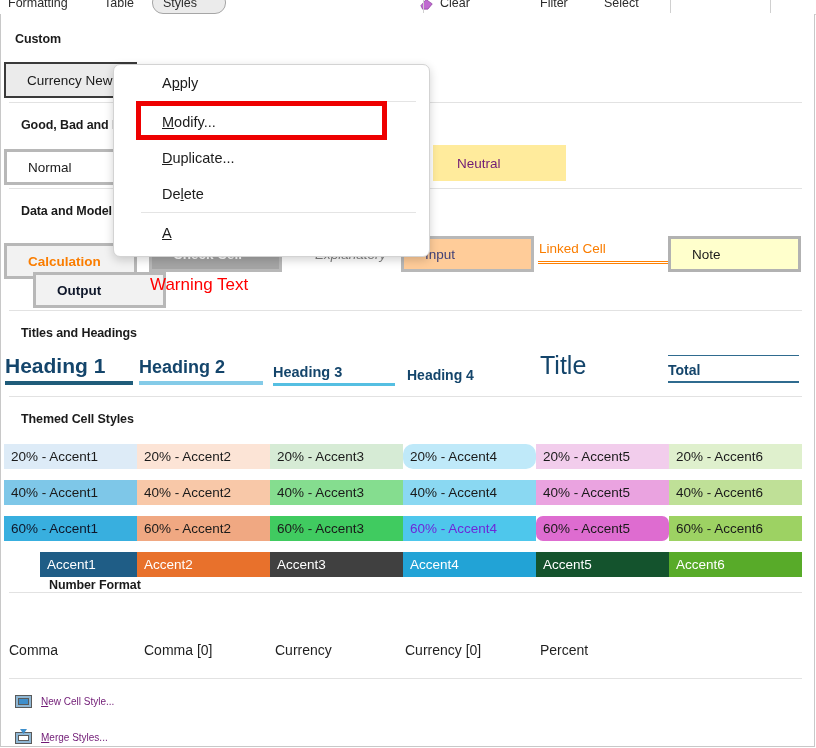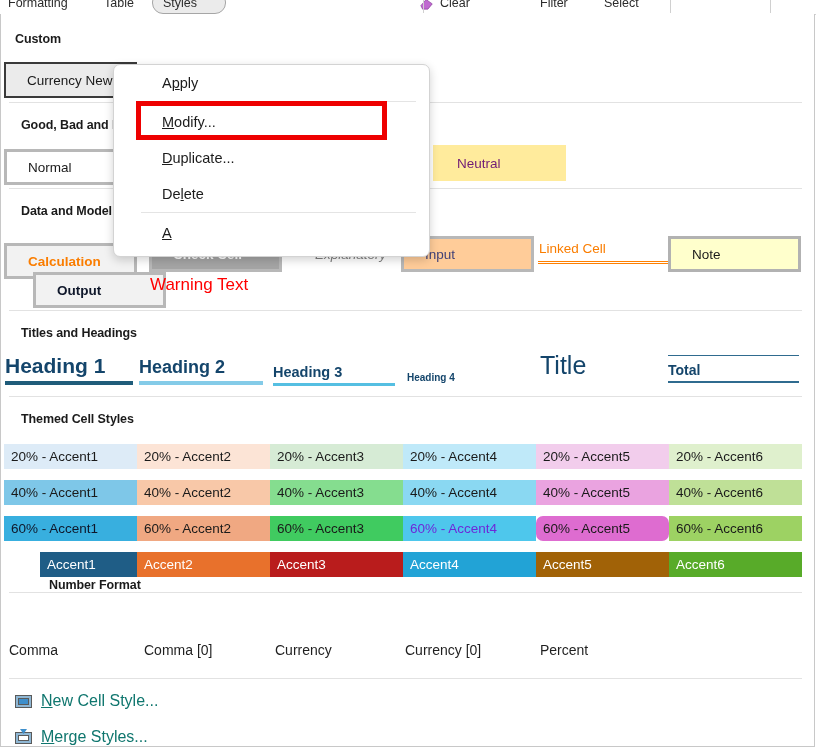--- a/index.html
+++ b/index.html
@@ -146,22 +146,22 @@
   
   .cmd-row {
     position: absolute;
     left: 14px;
     height: 26px;
     display: flex;
     align-items: center;
     gap: 9px;
   }
   .cmd-label {
-    font-size: 16px;
-    color: #0f766e;
+    font-size: 10px;
+    color: #701a75;
     white-space: nowrap;
   }
   .cmd-label u { text-decoration: underline; }
 
   
   #context-menu {
     position: absolute;
     left: 113px; top: 64px;
     width: 317px; height: 193px;
     background: #ffffff;
@@ -260,48 +260,48 @@
       <div class="cell bordered" style="left: 400px; top: 222px; background: rgb(255, 204, 153); border-color: rgb(184, 184, 184); color: rgb(63, 63, 118);">Input</div>
       <div class="cell bordered" style="left: 537px; top: 222px; background: rgb(255, 255, 255); border-top: none; border-right: none; border-bottom: 3px double rgb(255, 128, 1); border-left: none; color: rgb(250, 125, 0); height: 28px; padding-left: 1px;">Linked Cell</div>
       <div class="cell bordered" style="left: 667px; top: 222px; background: rgb(255, 255, 204); border-color: rgb(178, 178, 178); color: rgb(26, 26, 26);">Note</div>
       <div class="cell bordered" style="left: 6px; top: 258px; background: rgb(242, 242, 242); border-color: rgb(184, 184, 184); color: #0f172a; font-weight: bold; margin-left: 26px;">Output</div>
       <div class="plain" style="left: 148px; top: 258px; color: rgb(255, 0, 0);">Warning Text</div>
     </div>
   <div id="headings-host">
       <div class="headingbox" style="left: 4px; top: 336px; width: 128px; font-size: 21px; height: 35px; font-weight: bold; border-bottom: 4px solid rgb(31, 92, 122);">Heading 1</div>
       <div class="headingbox" style="left: 138px; top: 339px; width: 124px; font-size: 18px; height: 32px; font-weight: bold; border-bottom: 4px solid rgb(132, 203, 232);">Heading 2</div>
       <div class="headingbox" style="left: 272px; top: 343px; width: 122px; font-size: 14.5px; height: 28.5px; font-weight: bold; border-bottom: 3px solid rgb(85, 191, 226);">Heading 3</div>
-      <div class="headingbox" style="left: 406px; top: 344px; width: 122px; font-size: 10px; height: 28px; font-weight: bold;">Heading 4</div>
+      <div class="headingbox" style="left: 406px; top: 344px; width: 122px; font-size: 14px; height: 28px; font-weight: bold;">Heading 4</div>
       <div class="headingbox" style="left: 539px; top: 330px; width: 122px; font-size: 25px; height: 39px;">Title</div>
       <div class="headingbox" style="left: 667px; top: 341px; width: 131px; font-size: 14px; height: 28px; font-weight: bold; border-bottom: 2px solid rgb(47, 107, 143); border-top: 1px solid rgb(47, 107, 143);">Total</div>
     </div>
   <div id="themed-host">
       <div class="accent" style="left: 3px; top: 430px; background: rgb(221, 235, 247); color: rgb(26, 26, 26);">20% - Accent1</div>
       <div class="accent" style="left: 136px; top: 430px; background: rgb(252, 228, 214); color: rgb(26, 26, 26);">20% - Accent2</div>
       <div class="accent" style="left: 269px; top: 430px; background: rgb(214, 235, 213); color: rgb(26, 26, 26);">20% - Accent3</div>
-      <div class="accent" style="left: 402px; top: 430px; background: rgb(191, 233, 249); color: rgb(26, 26, 26);">20% - Accent4</div>
+      <div class="accent" style="left: 402px; top: 430px; background: rgb(191, 233, 249); color: rgb(26, 26, 26); border-radius: 10px;">20% - Accent4</div>
       <div class="accent" style="left: 535px; top: 430px; background: rgb(242, 205, 236); color: rgb(26, 26, 26);">20% - Accent5</div>
       <div class="accent" style="left: 668px; top: 430px; background: rgb(223, 240, 205); color: rgb(26, 26, 26);">20% - Accent6</div>
       <div class="accent" style="left: 3px; top: 466px; background: rgb(126, 199, 232); color: rgb(26, 26, 26);">40% - Accent1</div>
       <div class="accent" style="left: 136px; top: 466px; background: rgb(248, 200, 168); color: rgb(26, 26, 26);">40% - Accent2</div>
       <div class="accent" style="left: 269px; top: 466px; background: rgb(133, 221, 143); color: rgb(26, 26, 26);">40% - Accent3</div>
       <div class="accent" style="left: 402px; top: 466px; background: rgb(138, 216, 242); color: rgb(26, 26, 26);">40% - Accent4</div>
       <div class="accent" style="left: 535px; top: 466px; background: rgb(234, 163, 224); color: rgb(26, 26, 26);">40% - Accent5</div>
       <div class="accent" style="left: 668px; top: 466px; background: rgb(191, 224, 151); color: rgb(26, 26, 26);">40% - Accent6</div>
       <div class="accent" style="left: 3px; top: 502px; background: rgb(56, 175, 223); color: #0f172a;">60% - Accent1</div>
       <div class="accent" style="left: 136px; top: 502px; background: rgb(240, 168, 130); color: rgb(26, 26, 26);">60% - Accent2</div>
       <div class="accent" style="left: 269px; top: 502px; background: rgb(64, 203, 96); color: rgb(26, 26, 26);">60% - Accent3</div>
       <div class="accent" style="left: 402px; top: 502px; background: rgb(78, 199, 236); color: #6d28d9;">60% - Accent4</div>
       <div class="accent" style="left: 535px; top: 502px; background: rgb(222, 108, 208); color: rgb(26, 26, 26); border-radius: 7px;">60% - Accent5</div>
       <div class="accent" style="left: 668px; top: 502px; background: rgb(157, 210, 99); color: rgb(26, 26, 26);">60% - Accent6</div>
       <div class="accent" style="left: 3px; top: 538px; background: rgb(31, 93, 134); color: rgb(255, 255, 255); margin-left: 36px;">Accent1</div>
       <div class="accent" style="left: 136px; top: 538px; background: rgb(232, 113, 44); color: rgb(255, 255, 255);">Accent2</div>
-      <div class="accent" style="left: 269px; top: 538px; background: #b91c1c; color: rgb(255, 255, 255);">Accent3</div>
+      <div class="accent" style="left: 269px; top: 538px; background: #404040; color: rgb(255, 255, 255);">Accent3</div>
       <div class="accent" style="left: 402px; top: 538px; background: rgb(34, 163, 214); color: rgb(255, 255, 255);">Accent4</div>
-      <div class="accent" style="left: 535px; top: 538px; background: #a16207; color: rgb(255, 255, 255);">Accent5</div>
+      <div class="accent" style="left: 535px; top: 538px; background: #14532d; color: rgb(255, 255, 255);">Accent5</div>
       <div class="accent" style="left: 668px; top: 538px; background: rgb(88, 171, 41); color: rgb(255, 255, 255);">Accent6</div>
     </div>
   <div id="numfmt-host">
       <div class="numfmt" style="left: 8px; top: 628px;">Comma</div>
       <div class="numfmt" style="left: 143px; top: 628px;">Comma [0]</div>
       <div class="numfmt" style="left: 274px; top: 628px;">Currency</div>
       <div class="numfmt" style="left: 404px; top: 628px;">Currency [0]</div>
       <div class="numfmt" style="left: 539px; top: 628px;">Percent</div>
     </div>
   <div id="commands-host">

